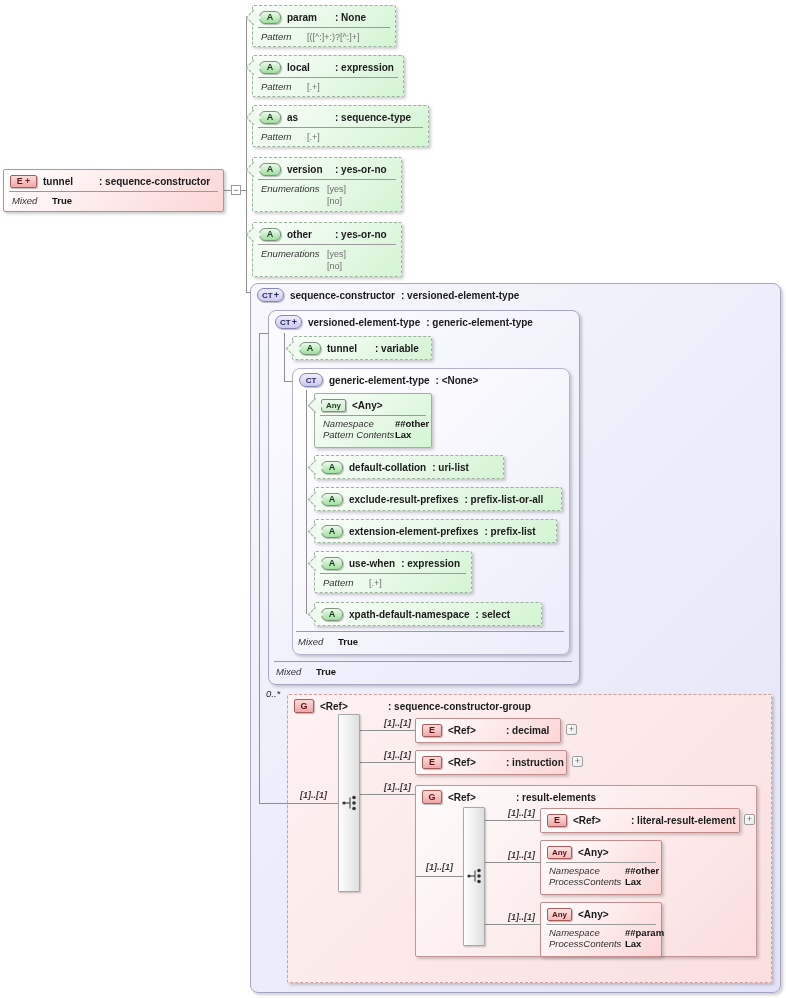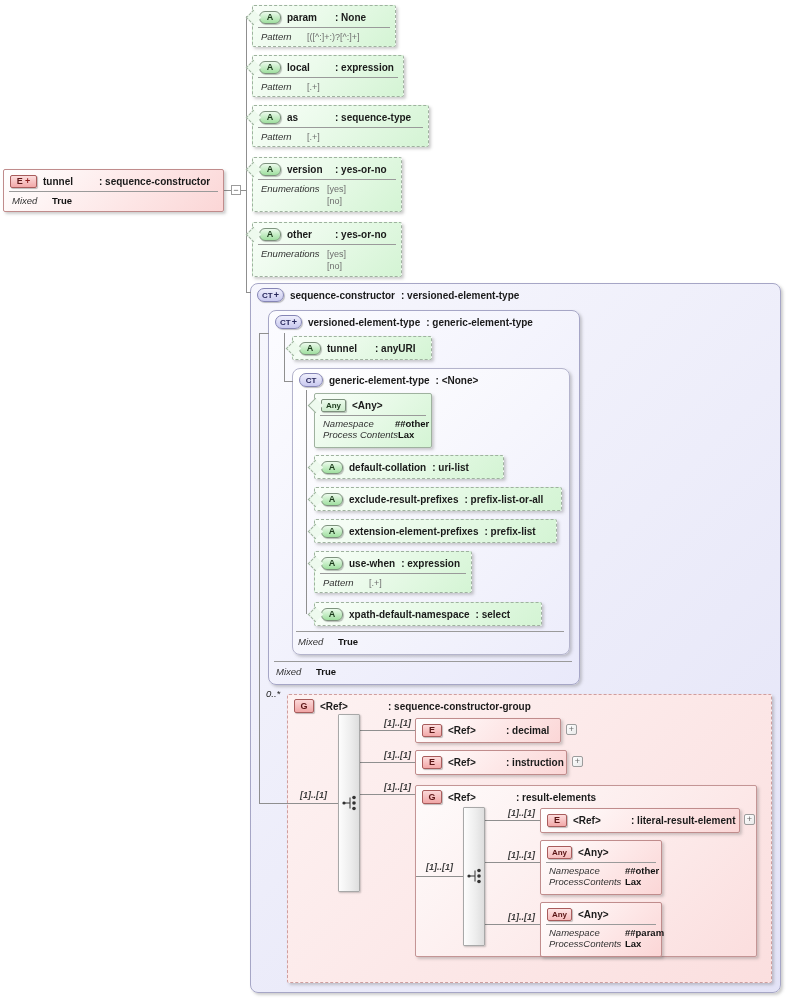--- a/index.html
+++ b/index.html
@@ -254,37 +254,37 @@
           <span>[yes]</span>
           <span>[no]</span>
         </span>
     </div>
   </div>
 
   <div class="box abox" style="left:292px;top:336px;width:140px;height:24px">
     <div class="hdr">
       <span class="ic ic-a">A</span>
       <span class="nm">tunnel</span>
-      <span class="ty">: anyURI</span>
+      <span class="ty">: variable</span>
     </div>
   </div>
 
   <div class="box abox abox-solid" style="left:314px;top:393px;width:118px;height:55px">
     <div class="hdr">
       <span class="ic ic-any-g">Any</span>
       <span>&lt;Any&gt;</span>
     </div>
     <div class="sep"></div>
     <div class="prow" style="padding-top:2px;flex-direction:column">
       <span style="display:flex;line-height:11px">
           <span class="plabel" style="min-width:72px">Namespace</span>
           <span class="pval dark">##other</span>
         </span>
       <span style="display:flex;line-height:11px">
-          <span class="plabel" style="min-width:72px">Process Contents</span>
+          <span class="plabel" style="min-width:72px">Pattern Contents</span>
           <span class="pval dark">Lax</span>
         </span>
     </div>
   </div>
 
   <div class="box abox" style="left:314px;top:455px;width:190px;height:24px">
     <div class="hdr">
       <span class="ic ic-a">A</span>
       <span>default-collation</span>
       <span class="ty">: uri-list</span>

